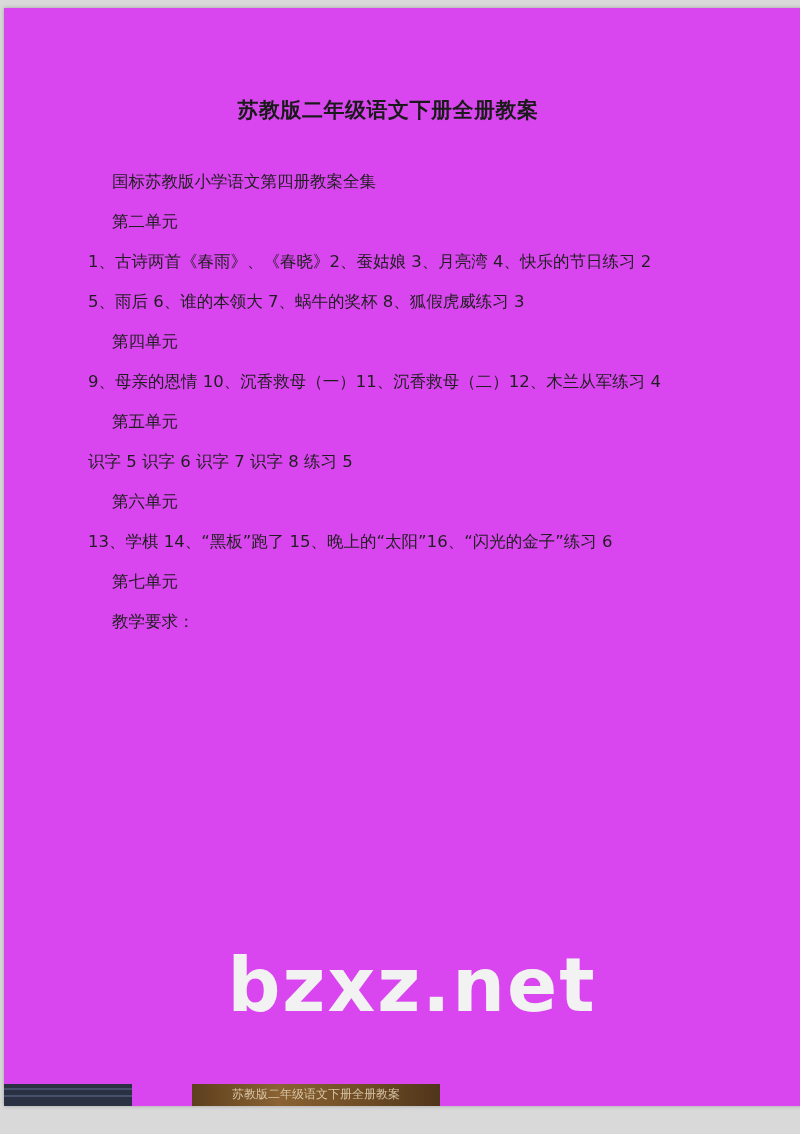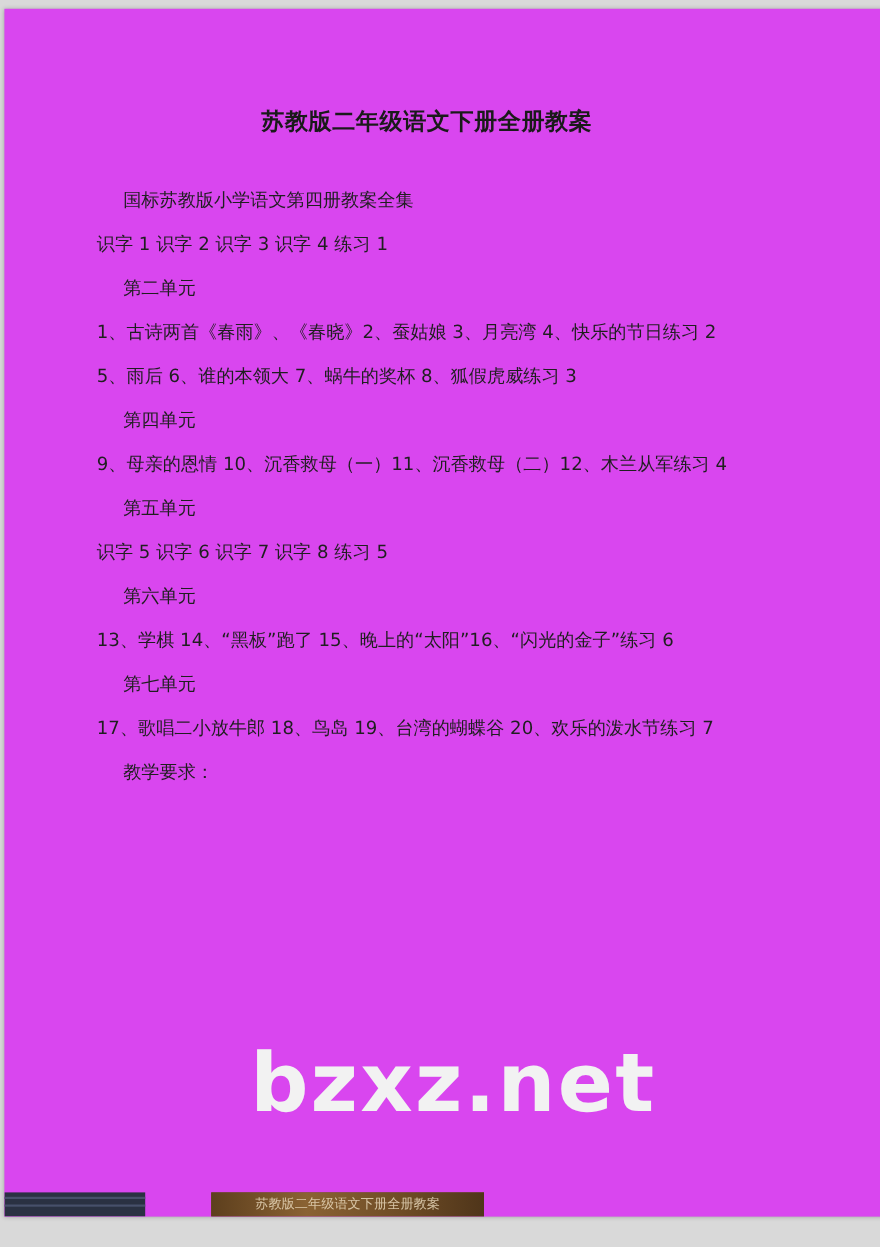--- a/index.html
+++ b/index.html
@@ -128,32 +128,30 @@
 </head>
 <body>
 
 <div class="page-wrap">
   <div class="page">
 
     <div class="doc-body">
       <h1 class="doc-title">苏教版二年级语文下册全册教案</h1>
 
       <p class="para indent first-para">国标苏教版小学语文第四册教案全集</p>
-      <p class="para">识字 1 识字 2 识字 3 识字 4 练习 1</p>
       <p class="para indent">第二单元</p>
       <p class="para">1、古诗两首《春雨》、《春晓》2、蚕姑娘 3、月亮湾 4、快乐的节日练习 2</p>
       <p class="para">5、雨后 6、谁的本领大 7、蜗牛的奖杯 8、狐假虎威练习 3</p>
       <p class="para indent">第四单元</p>
       <p class="para">9、母亲的恩情 10、沉香救母（一）11、沉香救母（二）12、木兰从军练习 4</p>
       <p class="para indent">第五单元</p>
       <p class="para">识字 5 识字 6 识字 7 识字 8 练习 5</p>
       <p class="para indent">第六单元</p>
       <p class="para">13、学棋 14、“黑板”跑了 15、晚上的“太阳”16、“闪光的金子”练习 6</p>
       <p class="para indent">第七单元</p>
-      <p class="para">17、歌唱二小放牛郎 18、鸟岛 19、台湾的蝴蝶谷 20、欢乐的泼水节练习 7</p>
       <p class="para indent">教学要求：</p>
     </div>
 
     <div class="watermark">bzxz.net</div>
 
     <div class="bottom-strip">
       <div class="strip-left">
         <div class="l1"></div>
         <div class="l2"></div>
       </div>

